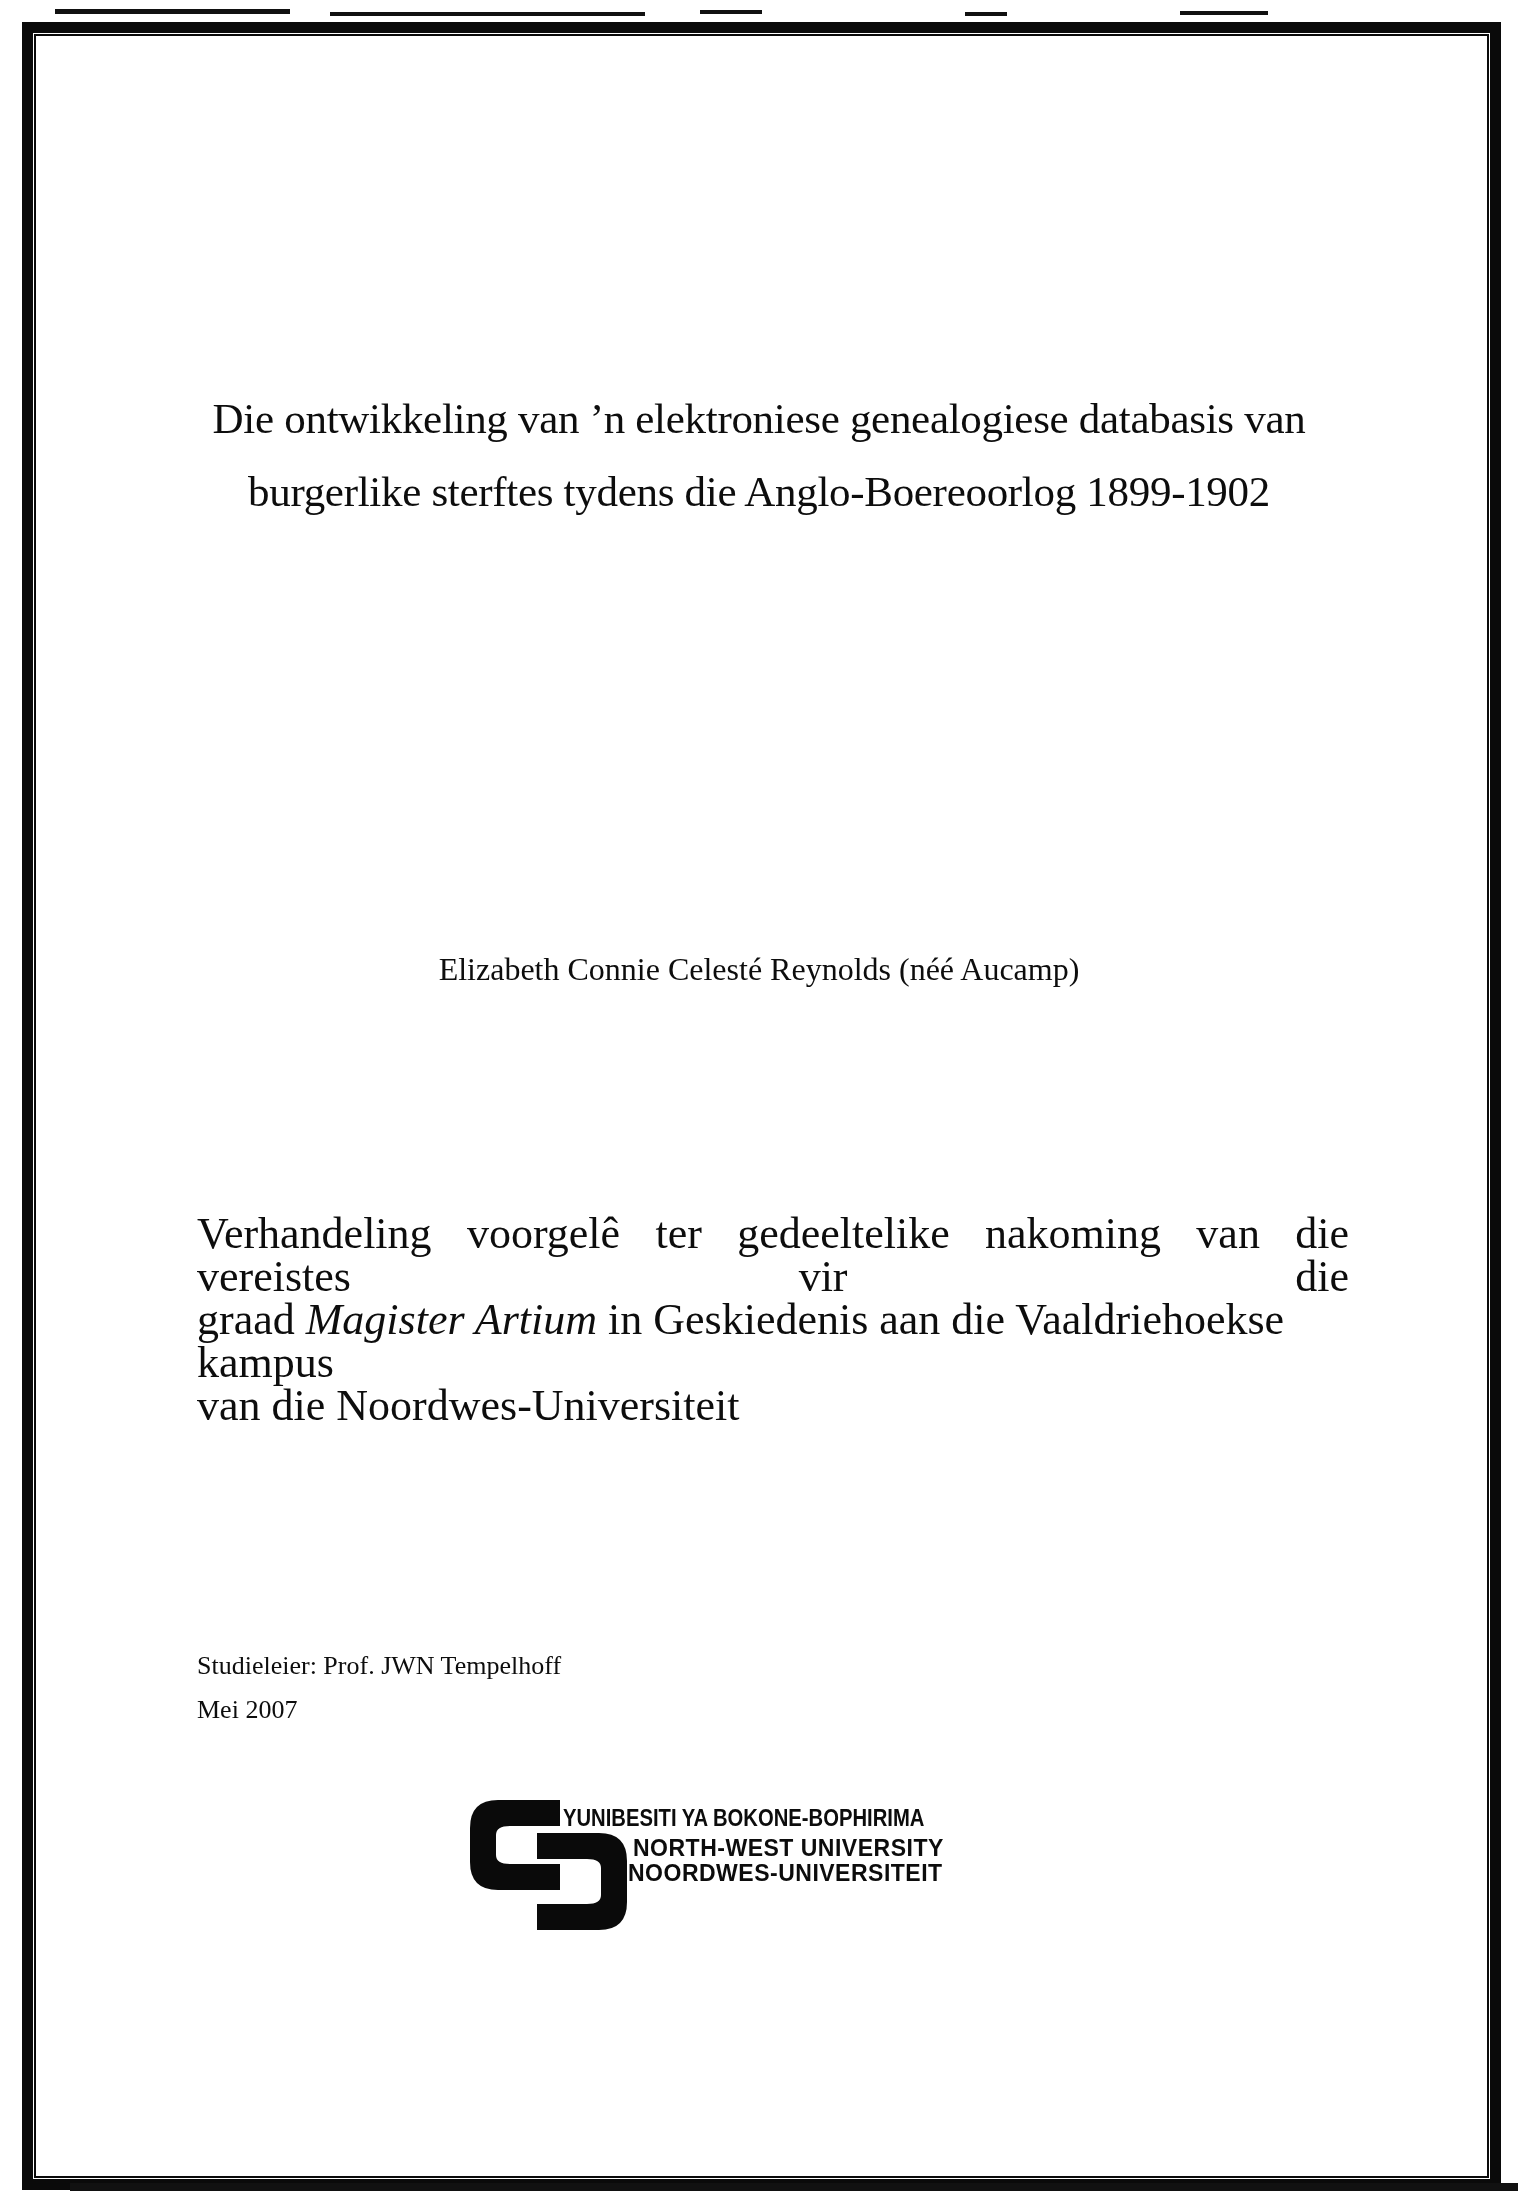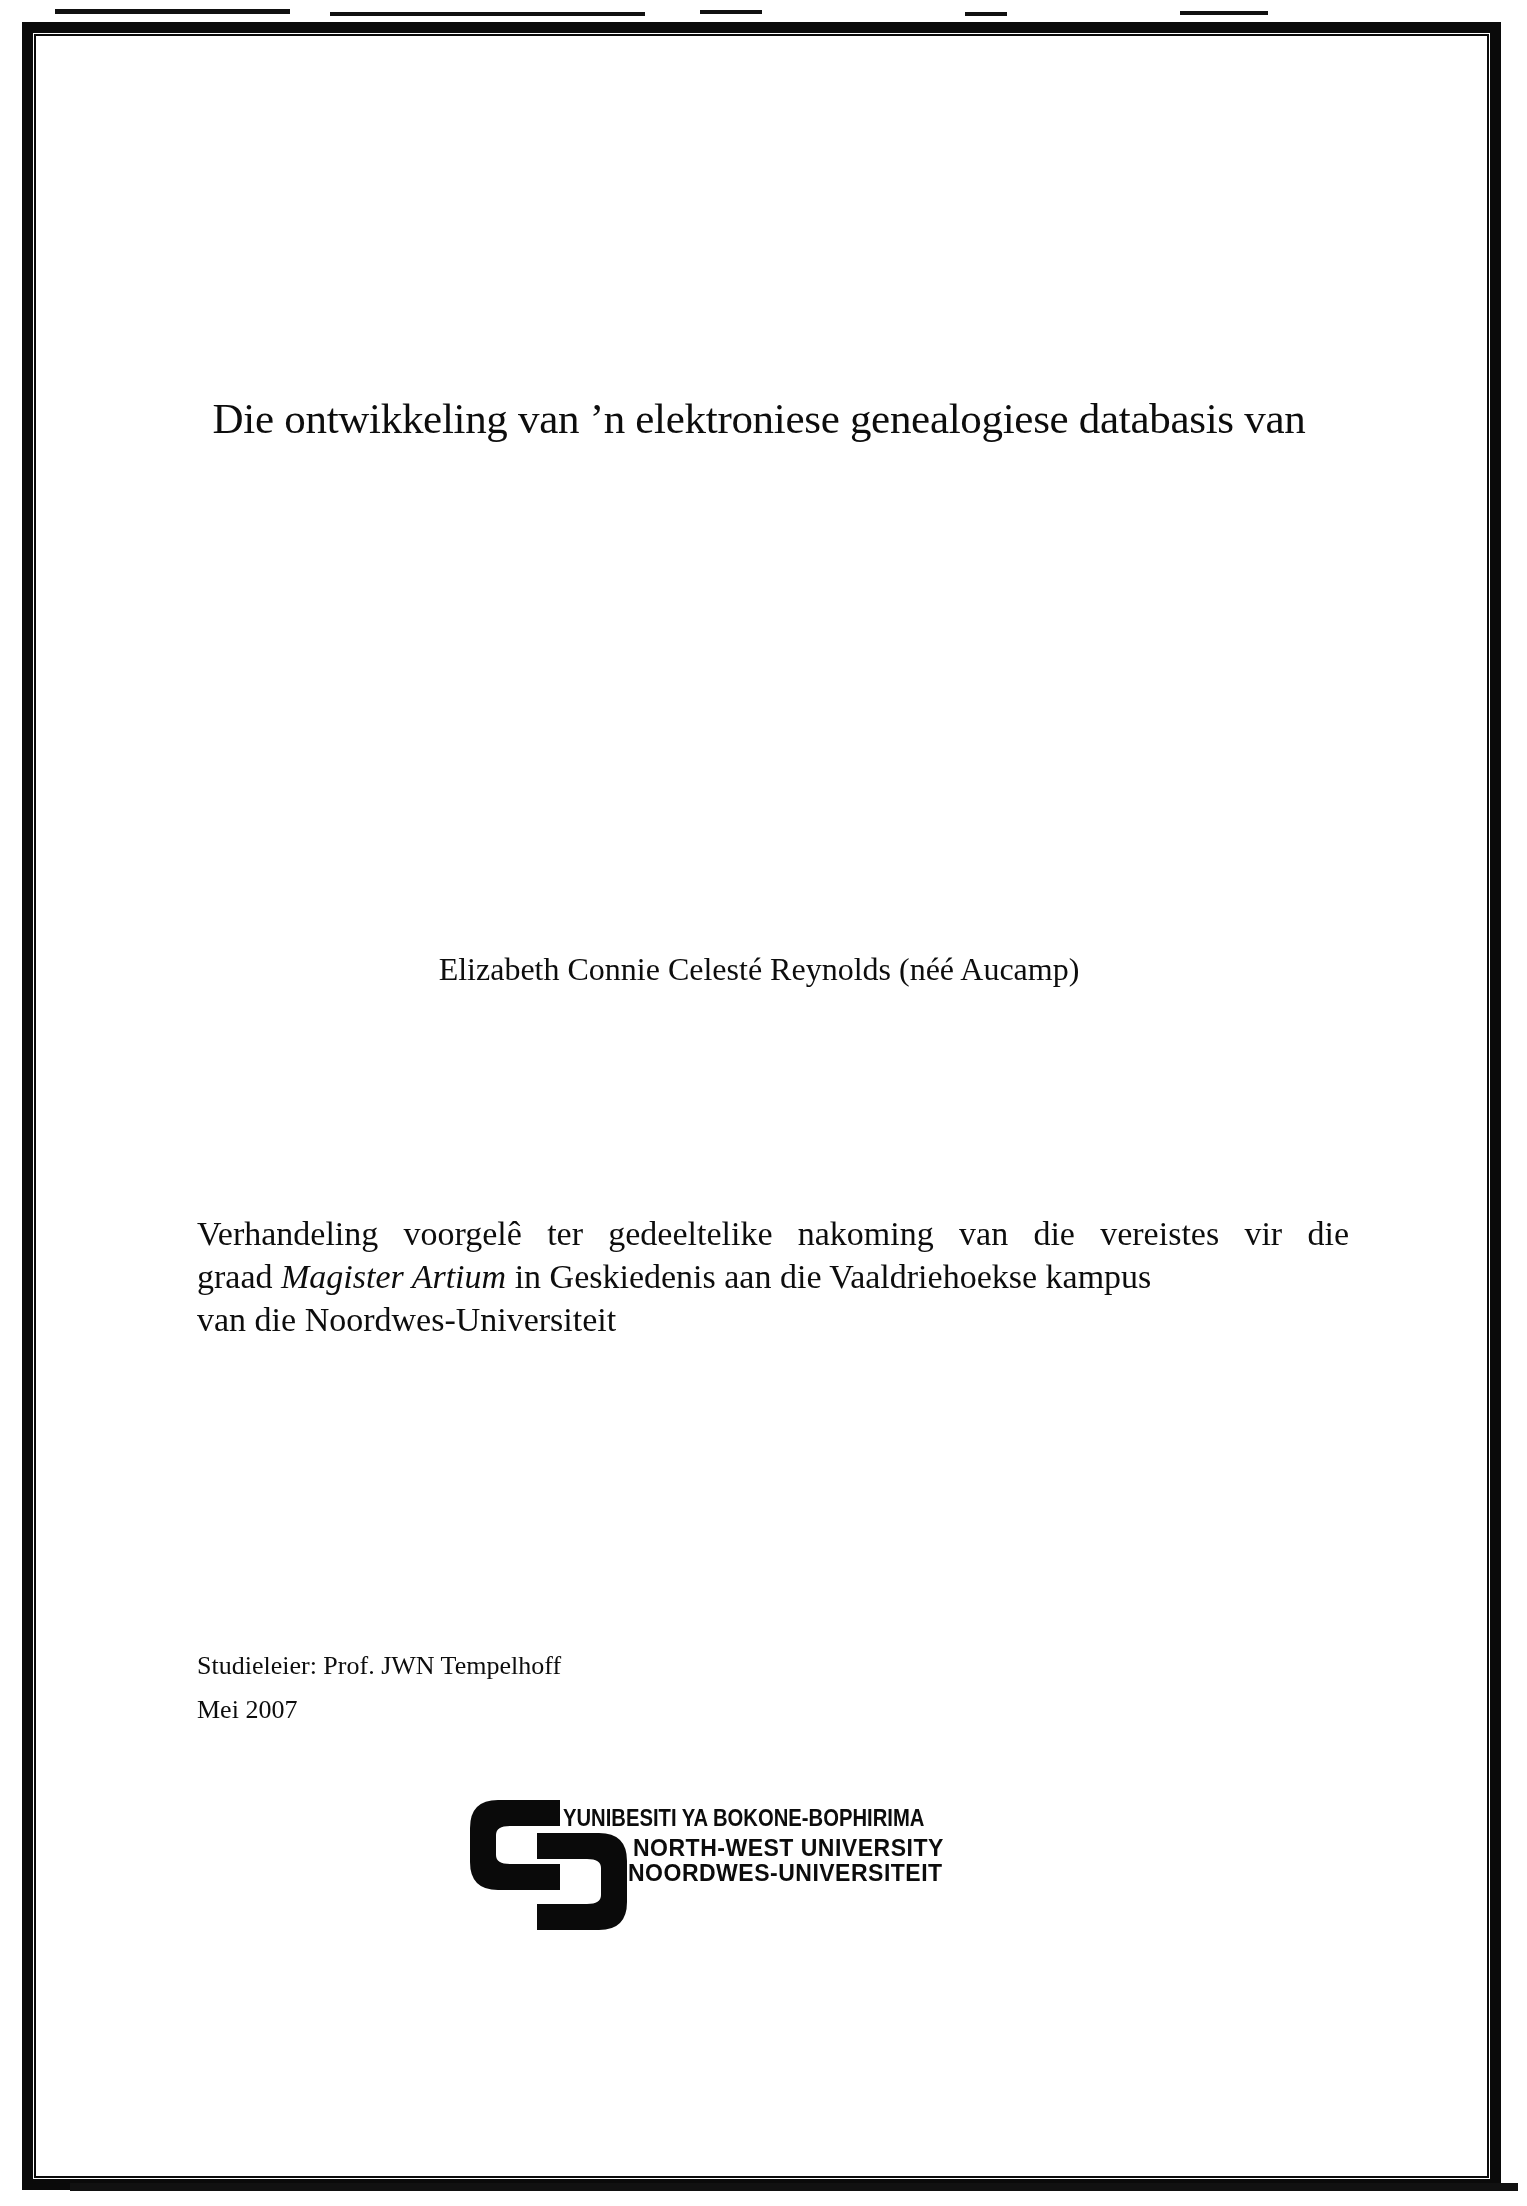--- a/index.html
+++ b/index.html
@@ -65,21 +65,21 @@
     top: 946px;
     font-size: 32px;
     line-height: 46px;
     white-space: nowrap;
   }
   .statement {
     position: absolute;
     left: 197px;
     top: 1212px;
     width: 1152px;
-    font-size: 34px;
+    font-size: 44px;
     line-height: 43px;
   }
   .statement .just {
     text-align: justify;
     text-align-last: justify;
   }
   .statement .ital { font-style: italic; }
   .supervisor-block {
     position: absolute;
     left: 197px;
@@ -125,20 +125,21 @@
 
   <div class="artifact a1"></div>
   <div class="artifact a2"></div>
   <div class="artifact a3"></div>
   <div class="artifact a4"></div>
   <div class="artifact a5"></div>
   <div class="artifact a6"></div>
 
   <div class="centered-band title-block">
     <div class="tline">Die ontwikkeling van ’n elektroniese genealogiese databasis van</div>
+    <div class="tline">burgerlike sterftes tydens die Anglo-Boereoorlog 1899-1902</div>
   </div>
 
 
   <div class="centered-band author">Elizabeth Connie Celesté Reynolds (néé Aucamp)</div>
 
   <div class="statement">
     <div class="just">Verhandeling voorgelê ter gedeeltelike nakoming van die vereistes vir die</div>
     <div><span>graad </span><span class="ital">Magister Artium</span><span> in Geskiedenis aan die Vaaldriehoekse kampus</span></div>
     <div>van die Noordwes-Universiteit</div>
   </div>

